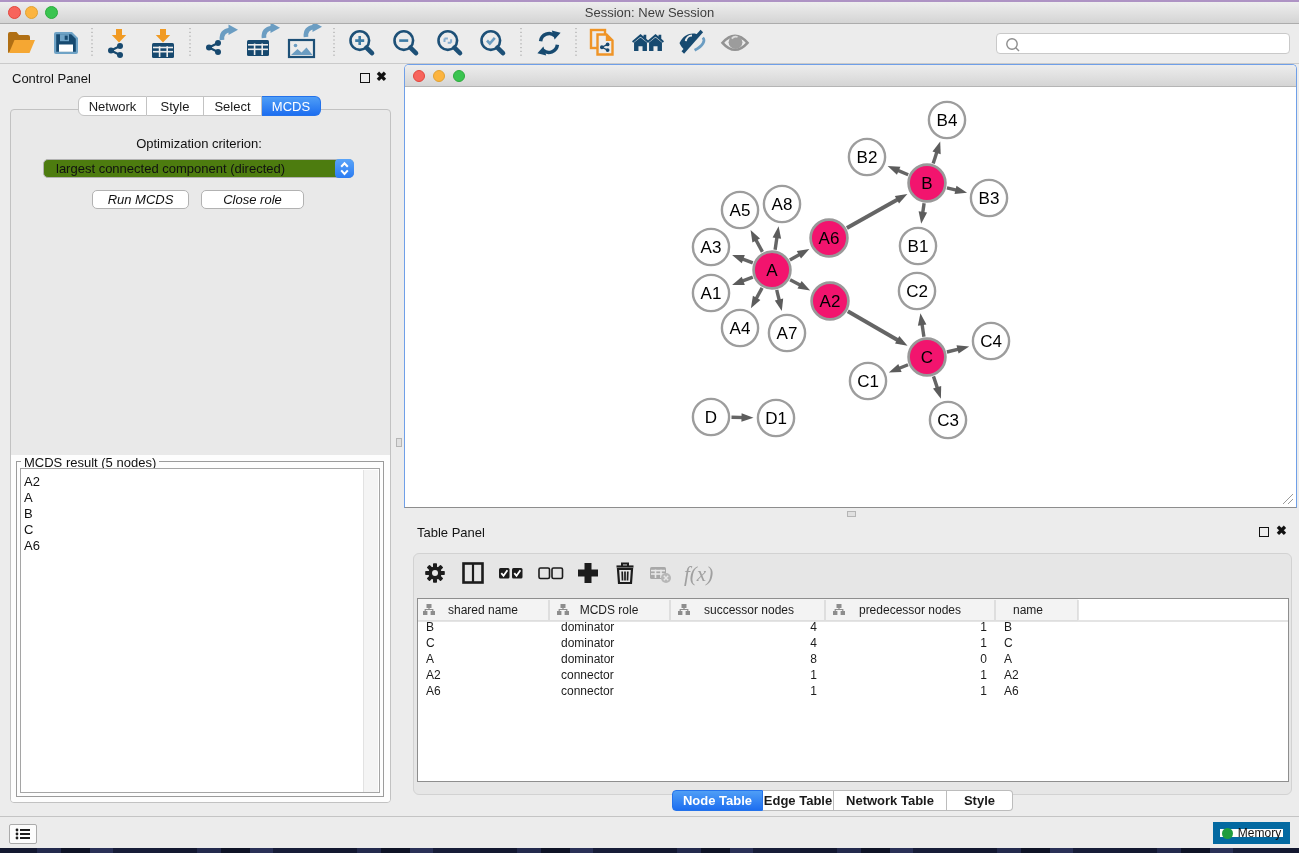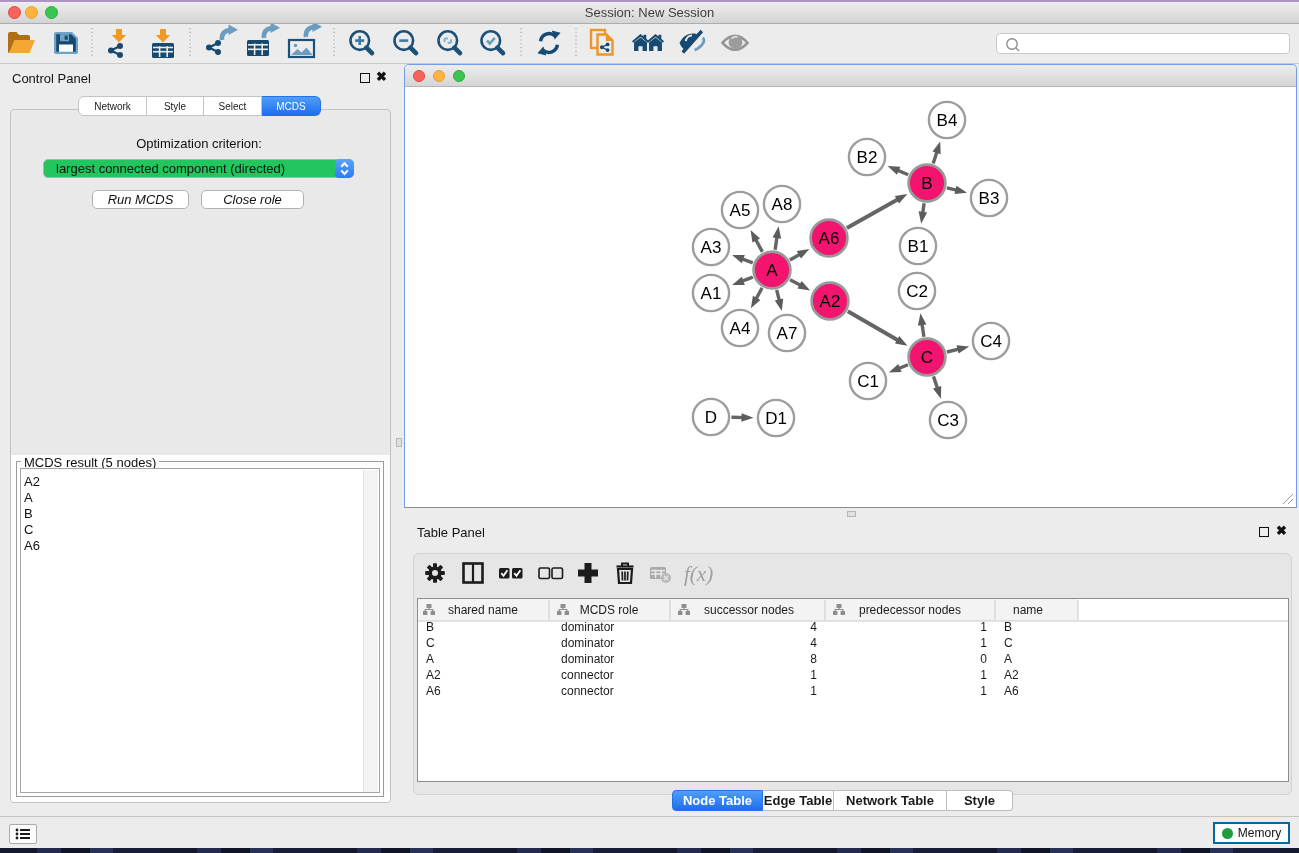--- a/index.html
+++ b/index.html
@@ -6,46 +6,46 @@
 .abs { position:absolute; }
 .titlebar { left:0; top:0; width:1299px; height:24px; background:linear-gradient(#eeeeee,#d4d4d4); border-bottom:1px solid #acacac; border-top:2px solid #ae93c4; }
 .tl { position:absolute; top:6px; width:13px; height:13px; border-radius:50%; }
 .wintitle { width:100%; text-align:center; top:5px; font-size:13px; color:#3e3e3e; }
 .toolbar { left:0; top:24px; width:1299px; height:40px; background:#ececec; }
 .search { left:996px; top:33px; width:294px; height:21px; background:#fff; border:1px solid #c9c9c9; border-radius:4px; }
 .hline { left:0; width:1299px; height:1px; background:#cacaca; }
 .cp-title { left:12px; top:71px; font-size:13px; color:#141414; }
 .floatbtn { width:10px; height:10px; border:1.5px solid #111; }
 .xbtn { font-size:13px; font-weight:bold; color:#111; }
-.tabs { left:78px; top:96px; height:20px; display:flex; font-size:10px; }
+.tabs { left:78px; top:96px; height:20px; display:flex; font-size:13px; }
 .tab { background:#fff; border:1px solid #c3c3c3; border-left:none; color:#1a1a1a; display:flex; align-items:center; justify-content:center; }
 .tab.first { border-left:1px solid #c3c3c3; border-radius:6px 0 0 6px; }
 .tab.sel { background:linear-gradient(#4f9ef6,#1d6ef0); color:#fff; border-color:#2472ea; border-radius:0 6px 6px 0; }
 .cp-panel { left:10px; top:109px; width:381px; height:694px; background:#e9e9e9; border:1px solid #c2c2c2; border-radius:4px; }
 .opt-label { left:0; width:398px; text-align:center; top:136px; font-size:13px; color:#111; }
-.dropdown { left:43px; top:159px; width:311px; height:19px; background:#22c55e; border:1px solid #b2b2b2; border-radius:5px; font-size:13px; color:#111; line-height:17px; padding-left:12px; }
+.dropdown { left:43px; top:159px; width:311px; height:19px; background:#4d7c0f; border:1px solid #b2b2b2; border-radius:5px; font-size:13px; color:#111; line-height:17px; padding-left:12px; }
 .stepper { left:335px; top:159px; width:19px; height:19px; background:linear-gradient(#5aa4f8,#2b7cf3); border-radius:4px 5px 5px 4px; }
 .btn { height:19px; background:#fff; border:1px solid #b2b2b2; border-radius:5px; font-size:13px; color:#111; display:flex; align-items:center; justify-content:center; top:190px;font-style:italic; }
 .white-container { left:11px; top:455px; width:379px; height:347px; background:#fdfdfd; border-radius:0 0 3px 3px; }
 .fieldset { left:16px; top:461px; width:368px; height:336px; border:1px solid #9b9b9b; }
 .legend { left:21px; top:455px; background:#fdfdfd; padding:0 3px; font-size:13px; color:#111; }
 .listbox { left:20px; top:468px; width:360px; height:325px; background:#fff; border:1px solid #a5a5a5; font-size:13px; color:#111; line-height:16px; padding:5px 0 0 3px; }
 .scrollstrip { left:363px; top:470px; width:15px; height:322px; background:#f4f4f4; border-left:1px solid #e2e2e2; }
 .statusbar { left:0; top:816px; width:1299px; height:32px; background:#ececec; border-top:1px solid #c4c4c4; }
 .wallpaper { left:0; top:848px; width:1299px; height:5px; background:repeating-linear-gradient(90deg,#131830 0 37px,#232a4d 37px 61px,#0e1326 61px 90px,#2a3157 90px 113px,#171d38 113px 160px); }
 .netwin { left:404px; top:64px; width:893px; height:444px; border:1px solid #6f9fe8; border-bottom:1px solid #8d8d8d; border-radius:5px 5px 0 0; background:#fff; }
 .nw-titlebar { left:0; top:0; width:100%; height:22px; background:linear-gradient(#ededed,#d5d5d5); border-bottom:1px solid #b5b5b5; border-radius:4px 4px 0 0; }
 .tp-title { left:417px; top:525px; font-size:13px; color:#141414; }
 .tp-panel { left:413px; top:553px; width:879px; height:242px; background:#e6e6e6; border:1px solid #d2d2d2; border-radius:6px; }
 .tp-table { left:417px; top:598px; width:872px; height:184px; background:#fff; border:1px solid #8e8e8e; }
 .btabs { left:672px; top:790px; height:21px; display:flex; font-size:13px; }
 .btab { background:#fff; border:1px solid #bcbcbc; border-left:none; color:#1a1a1a; display:flex; align-items:center; justify-content:center;font-weight:bold; }
 .btab.sel { background:linear-gradient(#4f9ef6,#1d6ef0); color:#fff; border-color:#2472ea; border-radius:4px 0 0 4px; border-left:1px solid #2472ea; }
 .btab.last { border-radius:0 4px 4px 0; }
-.memory { left:1213px; top:822px; width:77px; height:22px; background:#fdfdfd; border:2px solid #0369a1; font-size:12px; color:#111; display:flex; align-items:center; justify-content:center; gap:5px; }
+.memory { left:1213px; top:822px; width:77px; height:22px; background:#fdfdfd; border:7px solid #0369a1; font-size:12px; color:#111; display:flex; align-items:center; justify-content:center; gap:5px; }
 .listicon-btn { left:9px; top:824px; width:28px; height:20px; background:#fcfcfc; border:1px solid #ababab; border-radius:2px; }
 </style></head><body>
 
 <div class="abs titlebar"></div>
 <div class="abs tl" style="left:8px;background:#f7645c;border:0.5px solid #e2463d;"></div>
 <div class="abs tl" style="left:25px;background:#fcb43f;border:0.5px solid #e0a233;"></div>
 <div class="abs tl" style="left:45px;background:#3ac450;border:0.5px solid #2dab3e;"></div>
 <div class="abs wintitle">Session: New Session</div>
 
 <div class="abs toolbar">

